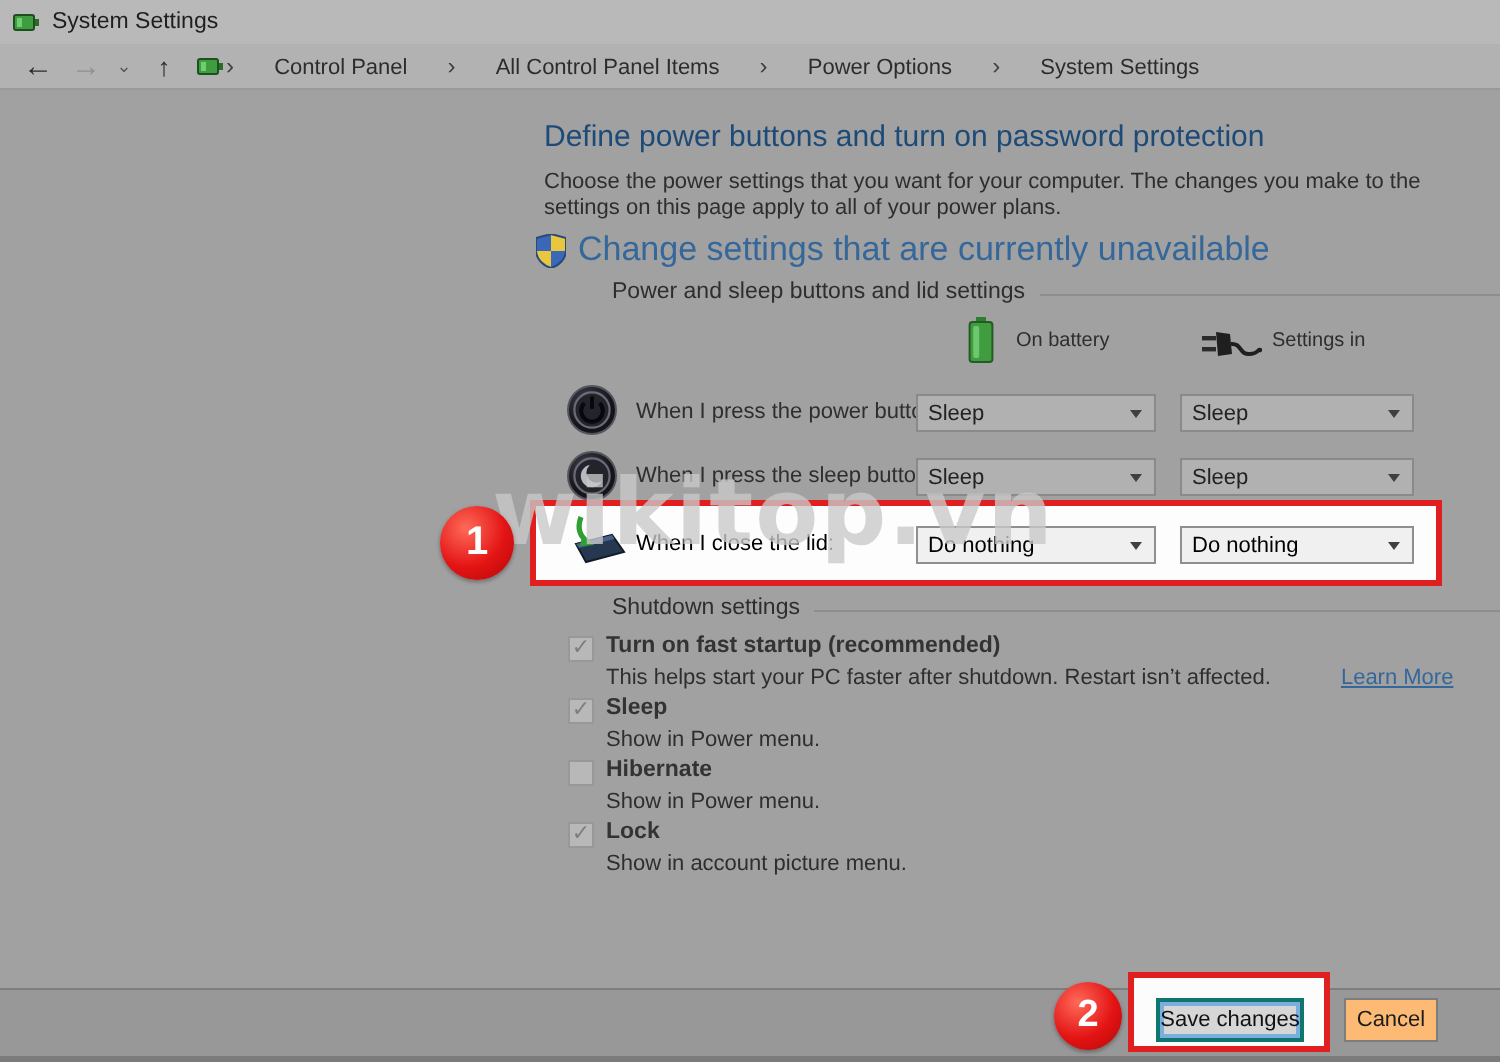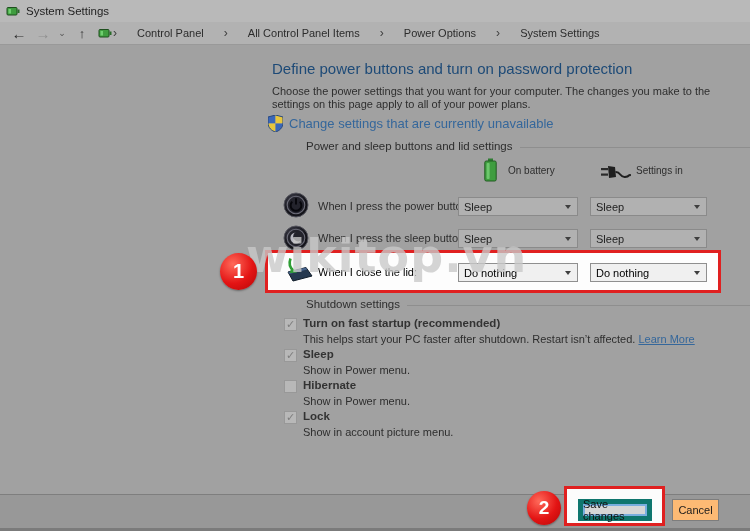--- a/index.html
+++ b/index.html
@@ -20,21 +20,21 @@
   .nav-drop { font-size:9px;  color:#555;    margin-left:4px; width:12px; }
   .nav-up   { font-size:13px; color:#2b2b2b; margin-left:6px; width:16px; }
   .addr-icon { margin-left:8px; display:inline-flex; }
   .crumb { margin:0 16px; white-space:nowrap; }
   .crumb-sep { color:#3f3f3f; font-size:12px; margin:0 1px; }
 
   
   .heading { position:absolute; left:272px; top:60px; font-size:15px; color:#1d4a77; }
   .para { position:absolute; left:272px; top:85px; width:470px; font-size:11px; line-height:13px; color:#2e2e2e; }
   .admin { position:absolute; left:268px; top:115px; display:flex; align-items:center; gap:6px; }
-  .admin-link { font-size:13px; color:#35679b; }
+  .admin-link { font-size:17px; color:#35679b; }
 
   .sec { position:absolute; display:flex; align-items:center; width:464px; left:272px;margin-left:34px; }
   .sec1 { top:140px; } .sec2 { top:298px; }
   .sec-label { font-size:11.5px; color:#2e2e2e; white-space:nowrap; }
   .sec-line { flex:1; height:1px; background:#8e8e8e; margin-left:7px; margin-top:2px; }
 
   .colhead { position:absolute; font-size:10px; color:#2e2e2e; }
   .row-label { position:absolute; font-size:11px; color:#2e2e2e; white-space:nowrap; }
   .row-label.dark { color:#000; }
   .row-icon { position:absolute; }
@@ -63,27 +63,27 @@
                font-weight:bold; font-size:46px; color:#c9c9c9; opacity:.78; letter-spacing:1px; }
 
   .z4 { z-index:4; }
 
   
   .opt-box { position:absolute; width:13px; height:13px; background:#b8b8b8; border:1px solid #989898;
              display:flex; align-items:center; justify-content:center; }
   .opt-box.checked::after { content:"✓"; color:#7d7d7d; font-size:11px; line-height:11px; }
   .opt-label { position:absolute; font-size:11.5px; font-weight:bold; color:#333; white-space:nowrap; }
   .opt-desc { position:absolute; font-size:11px; color:#2e2e2e; white-space:nowrap; }
-  .learn-link { color:#35679b; text-decoration:underline; cursor:pointer; }
+  .learn-link { color:#35679b; text-decoration:underline; cursor:pointer;margin-left:32px; }
 
   
   .footer { position:absolute; left:0; top:494px; width:750px; height:37px; background:#989898;
             border-top:1px solid #7e7e7e; }
   .btn { position:absolute; font-size:11px; display:flex; align-items:center; justify-content:center; cursor:default; }
-  .btn-save { left:578px; top:499px; width:74px; height:22px; background:#d6d6d6; border:5px solid #0f766e;
+  .btn-save { left:578px; top:499px; width:74px; height:22px; background:#d6d6d6; border:2px solid #0f766e;
               box-shadow:inset 0 0 0 2px #79aede; color:#111; z-index:4; }
   .btn-cancel { left:672px; top:499px; width:47px; height:22px; background:#fdba74; border:1px solid #7d7d7d; color:#1c1c1c; }
   .bottom-edge { position:absolute; left:0; top:528px; width:750px; height:3px; background:#7b7b7b; }
 </style>
 </head>
 <body>
 
 <div class="screen">
 
   <div class="titlebar">

